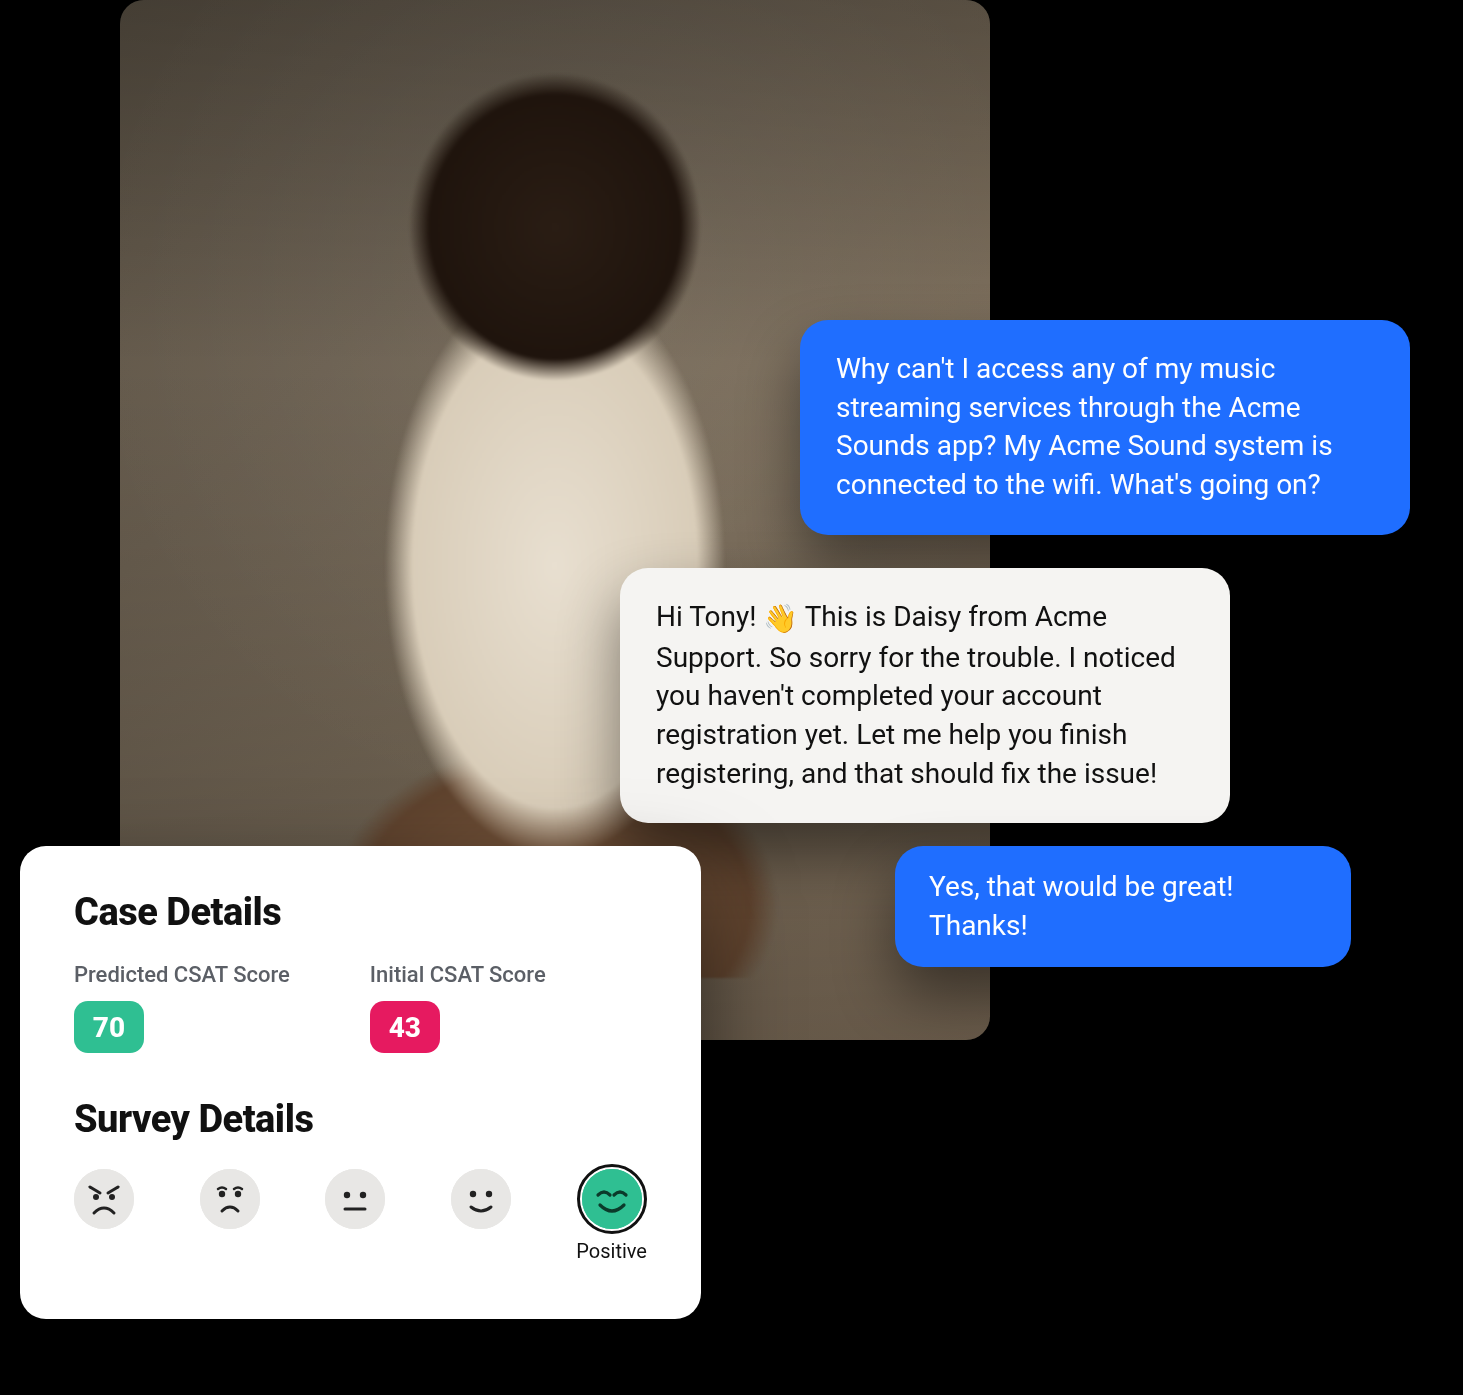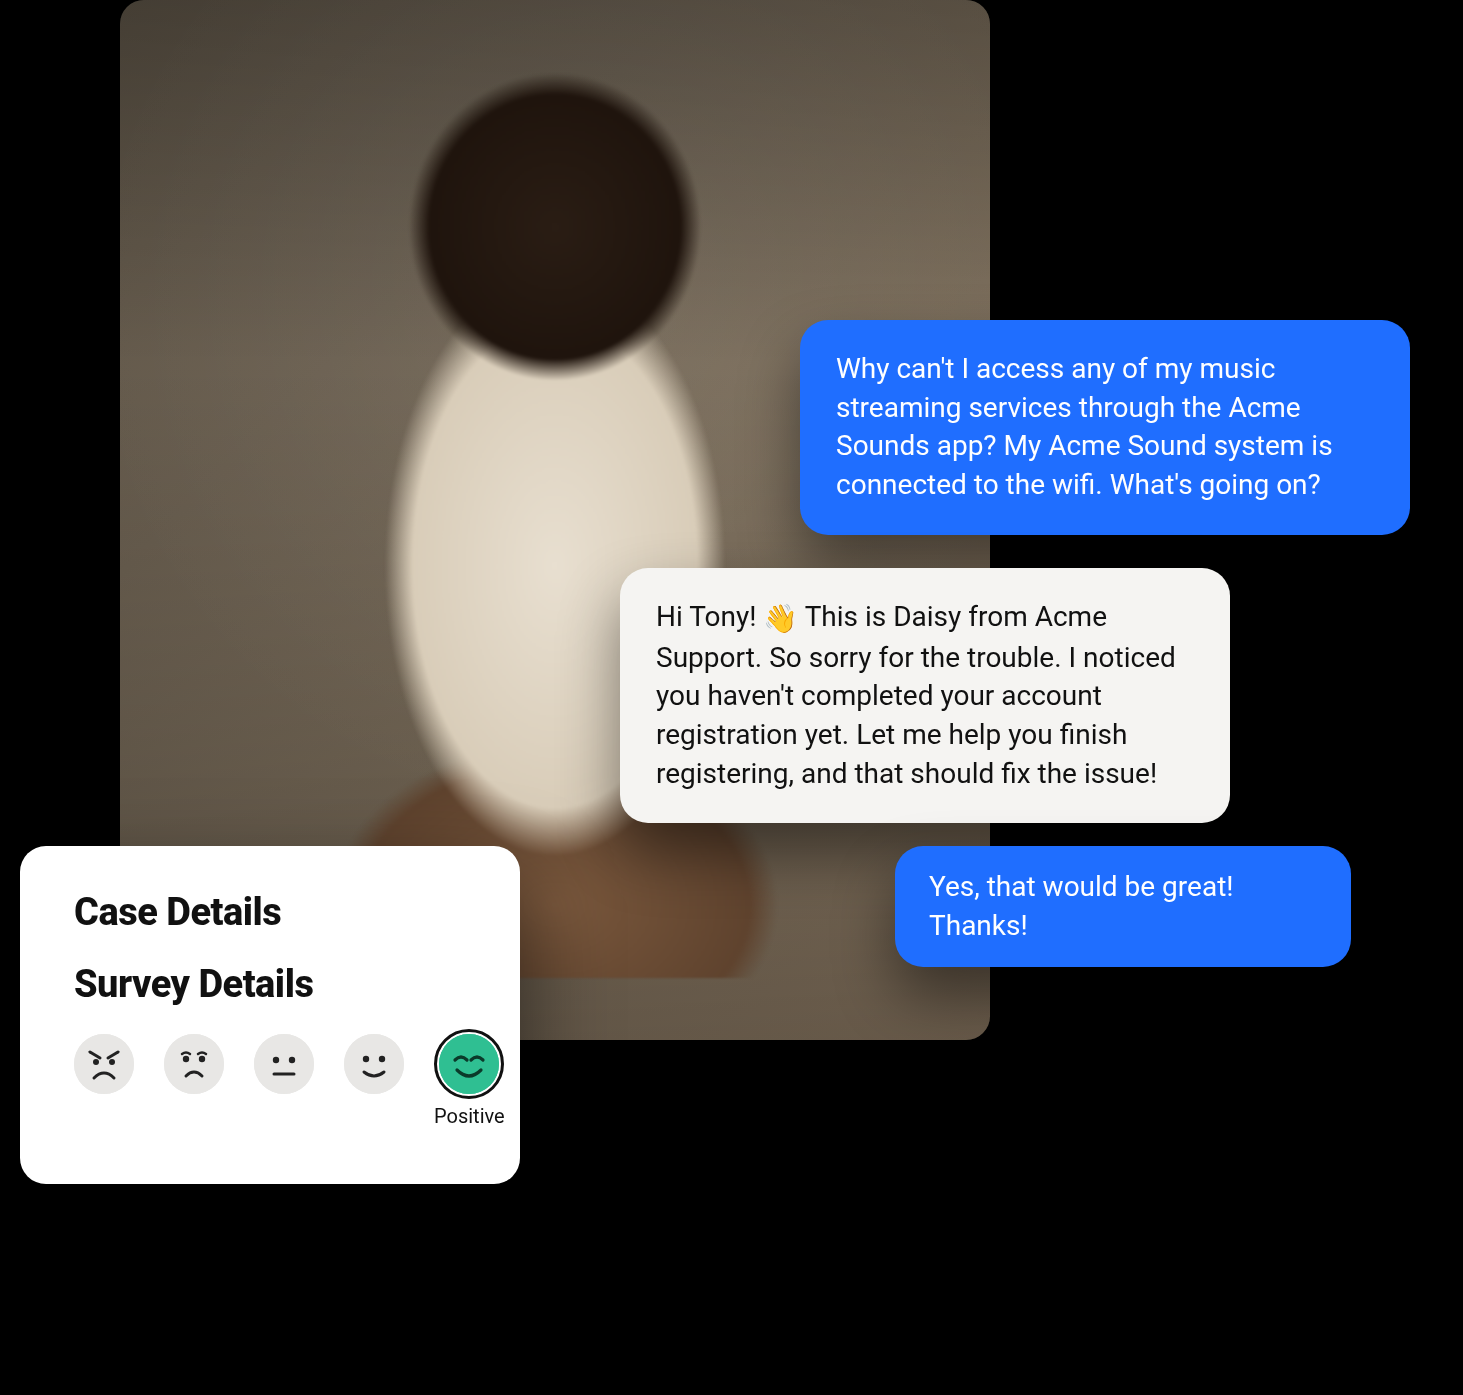--- a/index.html
+++ b/index.html
@@ -59,21 +59,21 @@
     background: #f5f4f2;
     color: #111;
   }
   .bubble.msg1 { left: 800px; top: 320px; width: 652px; }
   .bubble.msg2 { left: 620px; top: 568px; width: 610px; }
   .bubble.msg3 { left: 895px; top: 846px; width: 456px; padding: 22px 34px; }
   .card {
     position: absolute;
     left: 20px;
     top: 846px;
-    width: 500px;
+    width: 681px;
     background: #fff;
     border-radius: 26px;
     padding: 44px 54px 56px;
     box-shadow: 0 40px 90px rgba(0,0,0,0.55);
   }
   .card h2 {
     font-size: 38px;
     font-weight: 800;
     color: #111;
     margin-bottom: 28px;
@@ -161,20 +161,30 @@
   <span>Hi Tony! </span><span class="wave">👋</span><span> This is Daisy from Acme Support. So sorry for the trouble. I noticed you haven't completed your account registration yet. Let me help you finish registering, and that should fix the issue!</span>
 </div>
 
 <div class="bubble blue msg3">
   <span>Yes, that would be great! Thanks!</span>
 </div>
 
 <div class="card">
   <h2>Case Details</h2>
 
+  <div class="csat-row">
+    <div class="csat-col">
+      <div class="csat-label">Predicted CSAT Score</div>
+      <div class="pill green">70</div>
+    </div>
+    <div class="csat-col">
+      <div class="csat-label">Initial CSAT Score</div>
+      <div class="pill pink">43</div>
+    </div>
+  </div>
 
   <h2>Survey Details</h2>
 
   <div class="faces">
     <div class="face-wrap">
       <div class="face">
         <svg viewBox="0 0 60 60">
             <circle cx="30" cy="30" r="30" fill="#e8e7e5"></circle>
             <line x1="16" y1="18" x2="26" y2="24" stroke="#222" stroke-width="3" stroke-linecap="round"></line>
             <line x1="44" y1="18" x2="34" y2="24" stroke="#222" stroke-width="3" stroke-linecap="round"></line>

